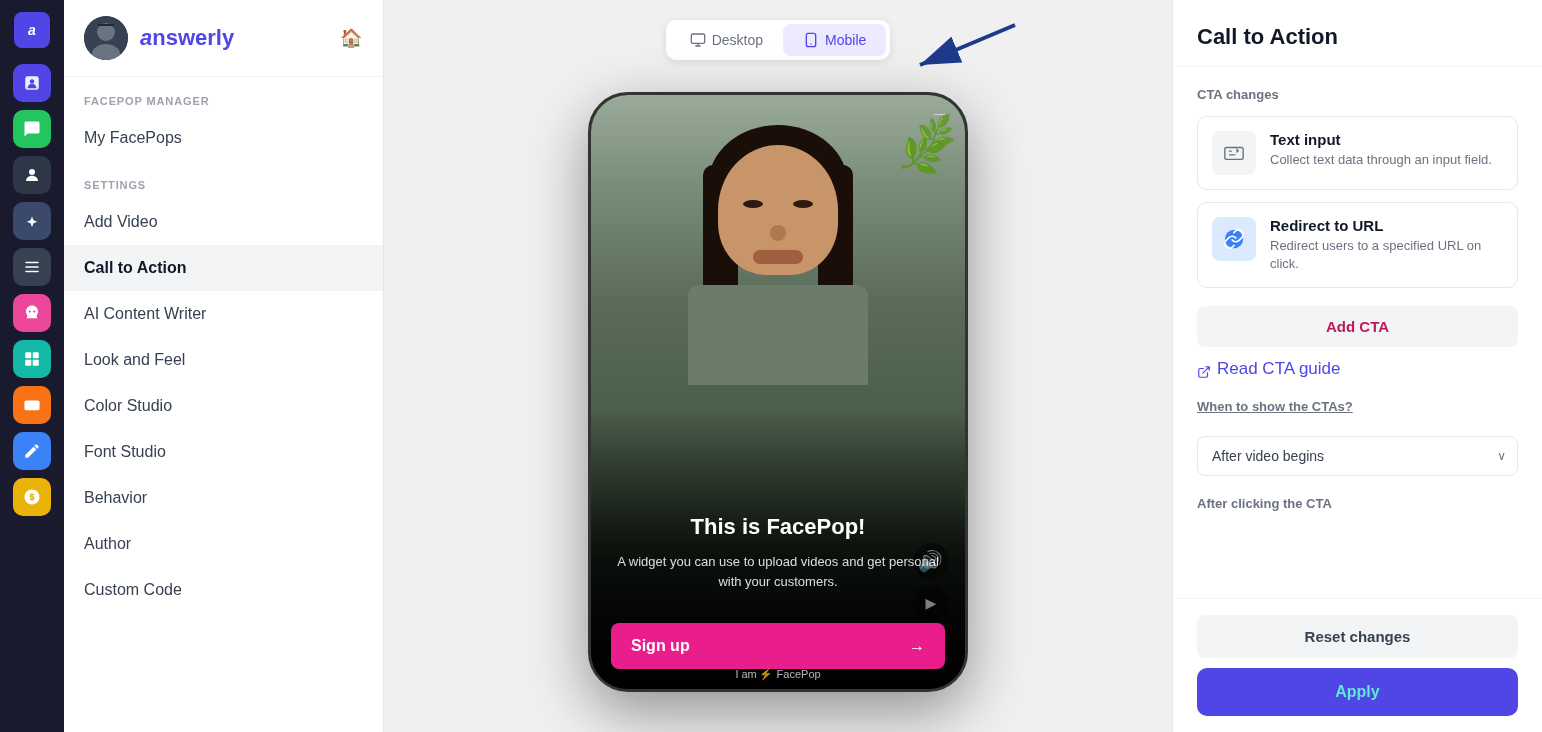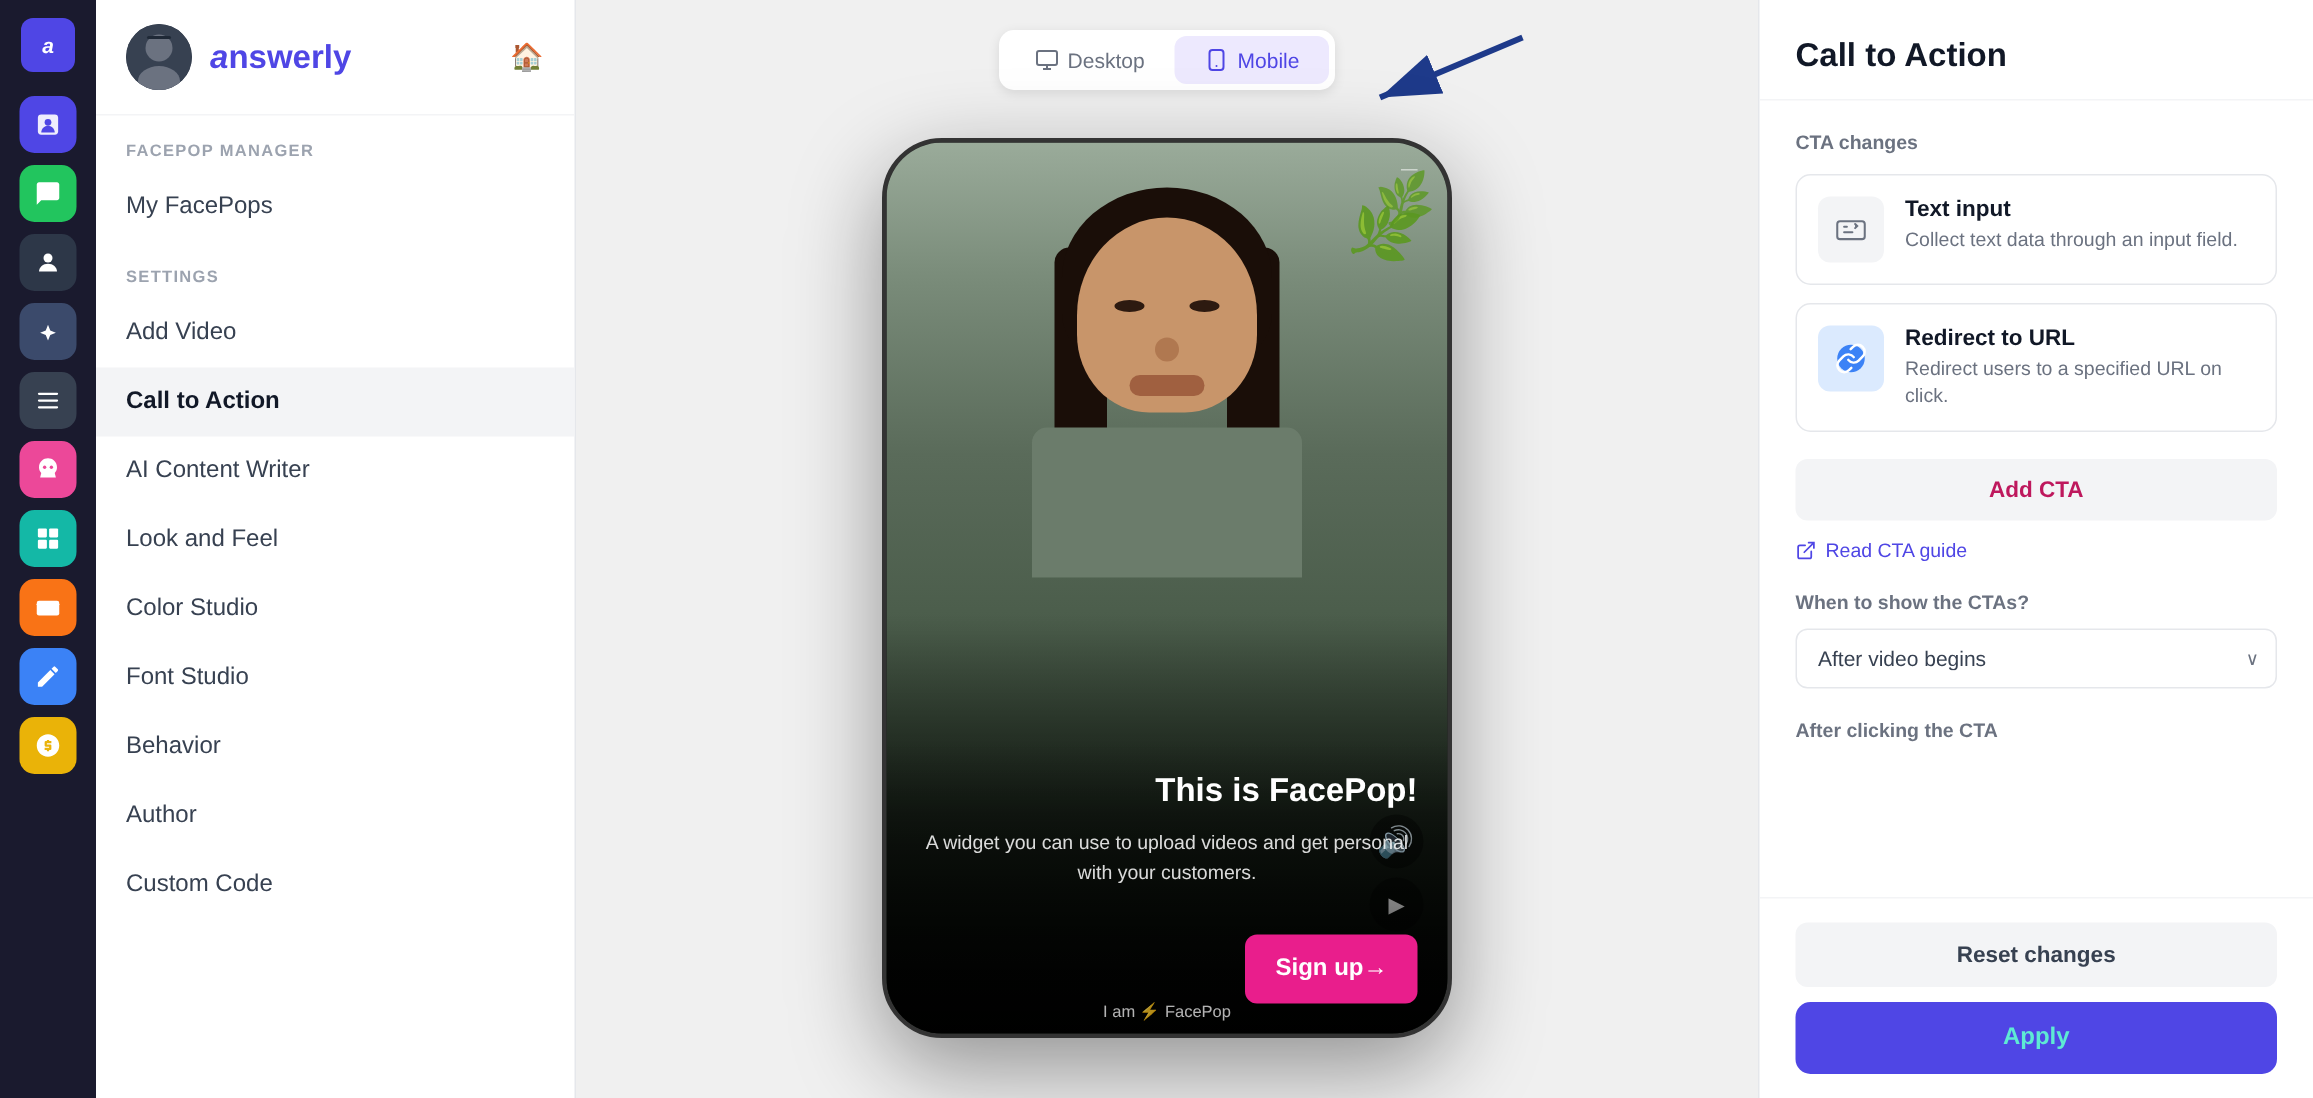--- a/index.html
+++ b/index.html
@@ -301,32 +301,33 @@
       font-size: 15px;
       font-weight: 600;
       color: #be185d;
       cursor: pointer;
       margin-top: 6px;
       margin-bottom: 12px;
     }
 
     .read-cta-guide {
       color: #4f46e5;
-      font-size: 13px;
+      font-size: 17px;
       font-weight: 500;
       cursor: pointer;
       display: flex; align-items: flex-end; gap: 6px;
       margin-bottom: 20px;
     }
 
     .when-to-show-label {
       font-size: 13px;
       font-weight: 600;
       color: #6b7280;
-      margin-bottom: 10px;
+      margin-bottom: 22px;
+      text-decoration: underline;
     }
     .dropdown-wrapper {
       position: relative;
       margin-bottom: 20px;
     }
     .dropdown-wrapper select {
       width: 100%;
       padding: 11px 14px;
       border: 1px solid #e5e7eb;
       border-radius: 8px;
@@ -549,21 +550,21 @@
         </div>
 
         <div style="position:absolute; bottom:0; left:0; right:0; height:280px; background:linear-gradient(to top, rgba(0,0,0,0.92) 0%, rgba(0,0,0,0.6) 50%, transparent 100%); z-index:5;"></div>
 
         <div class="phone-sound-icon" style="z-index:10;">🔊</div>
 
         <div class="phone-play-icon" style="z-index:10;">▶</div>
 
         <div class="phone-top-bar" style="z-index:10;">—</div>
 
-        <div class="phone-bottom-content" style="z-index:10;align-items:flex-end;">
+        <div class="phone-bottom-content" style="z-index:10;">
           <div class="phone-title">This is FacePop!</div>
           <div class="phone-subtitle">A widget you can use to upload videos
 and get personal with your customers.</div>
           <div class="signup-btn-phone">
             <span>Sign up</span>
             <span>→</span>
           </div>
         </div>
 
         <div class="phone-footer" style="z-index:10;">I am ⚡ FacePop</div>

